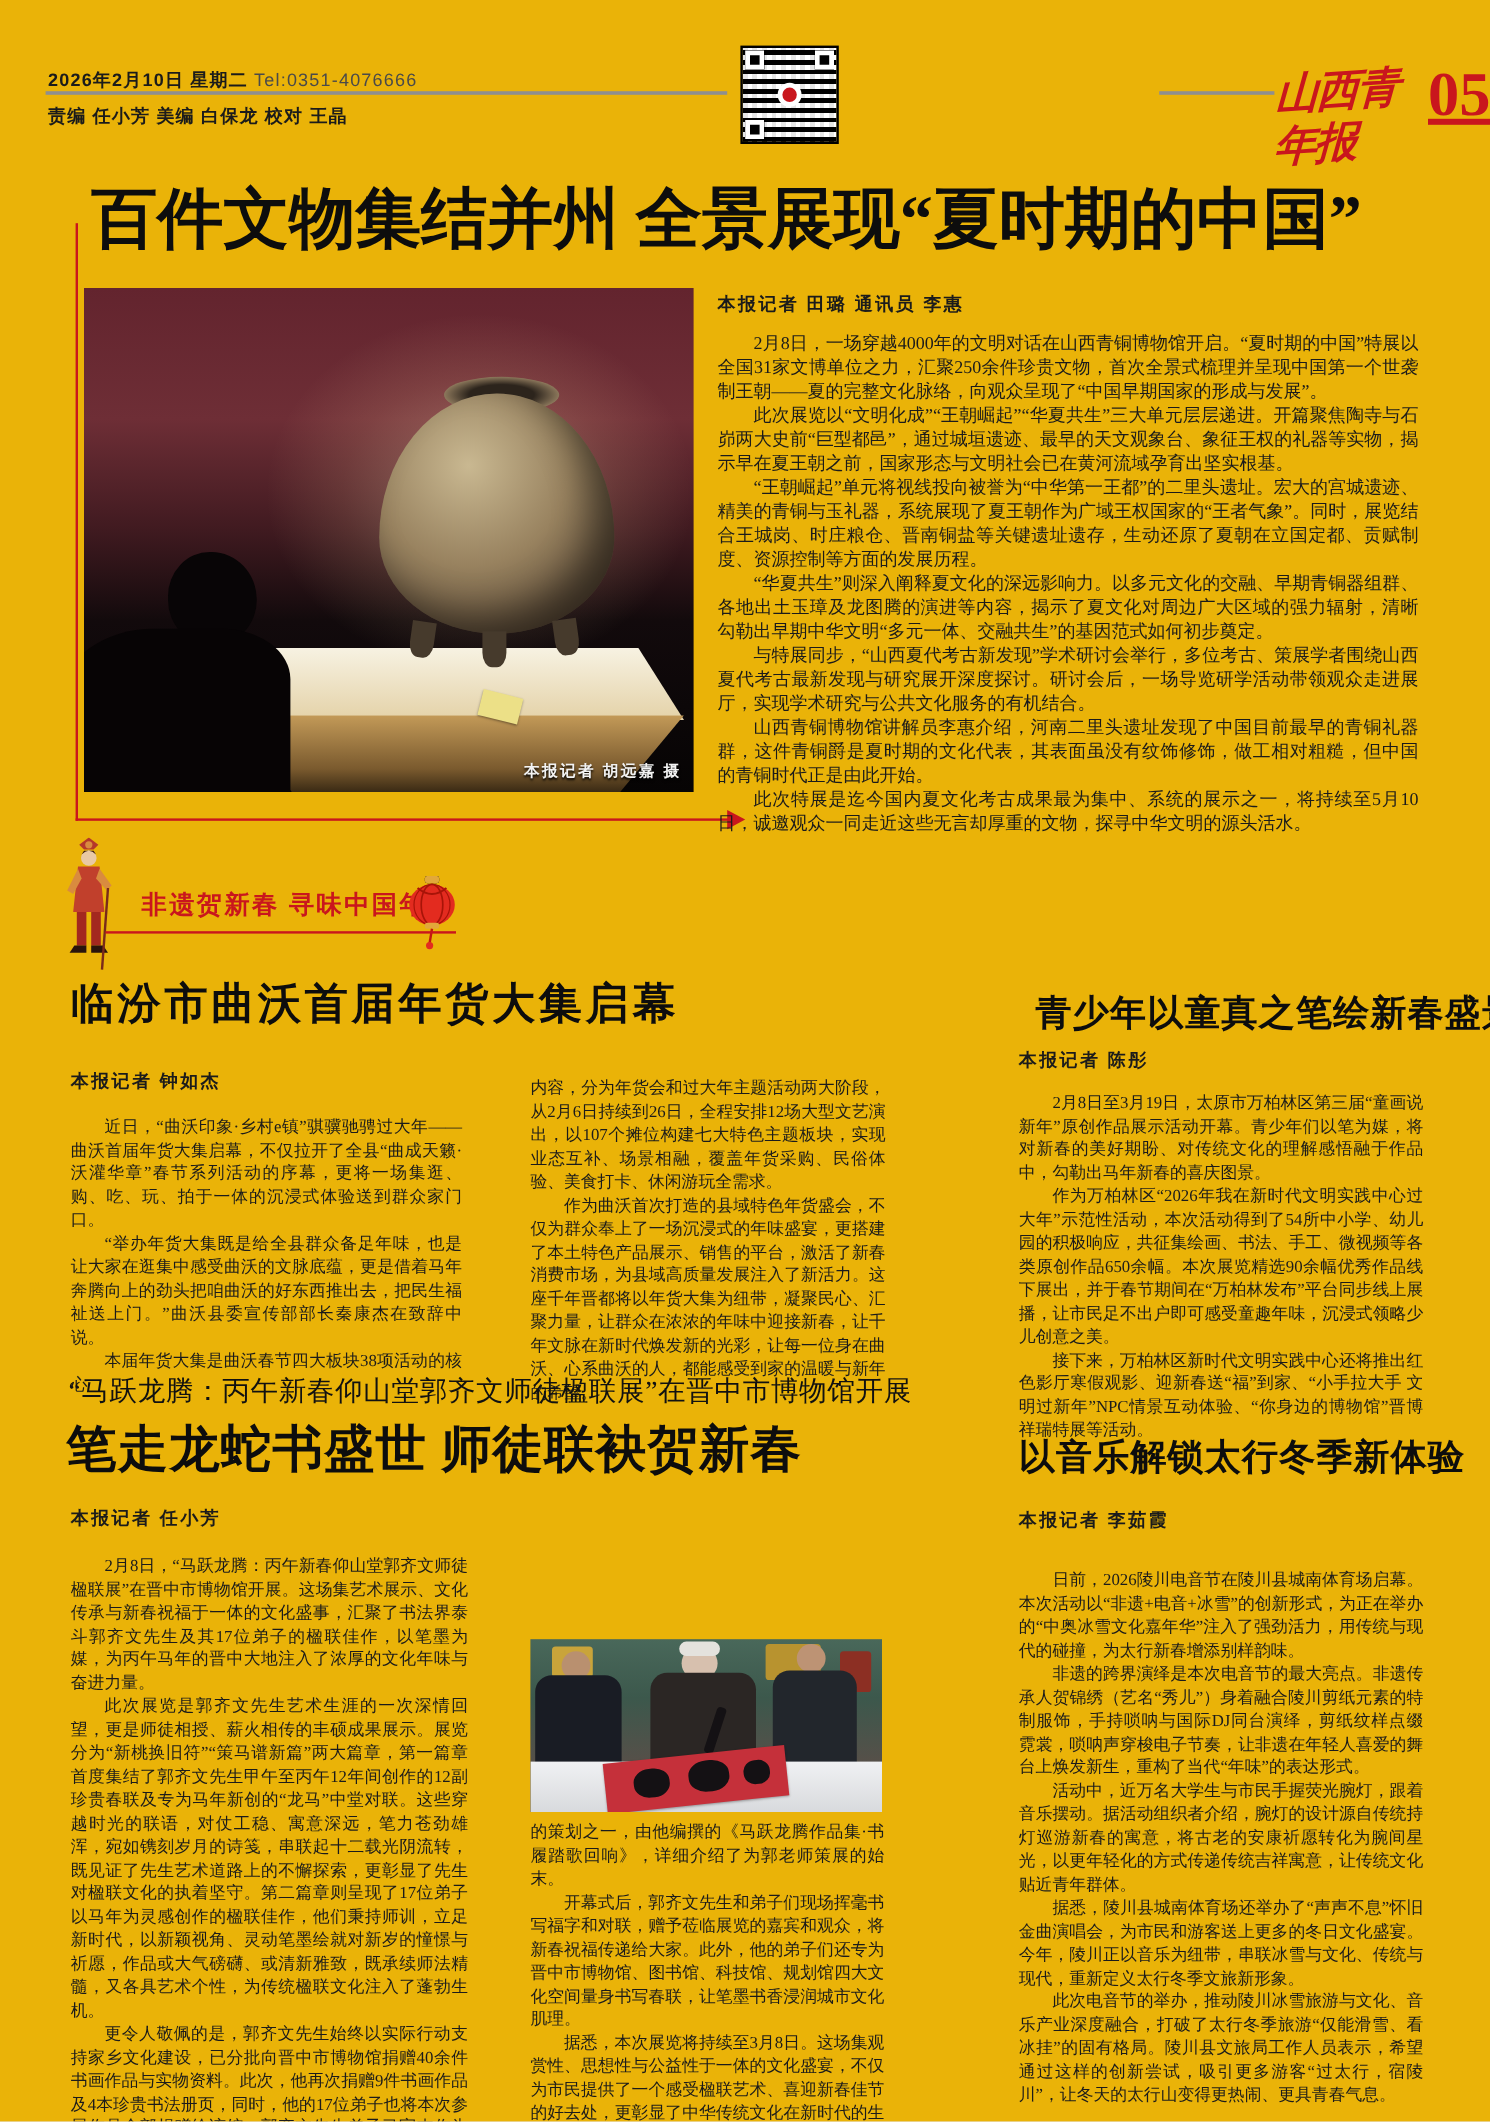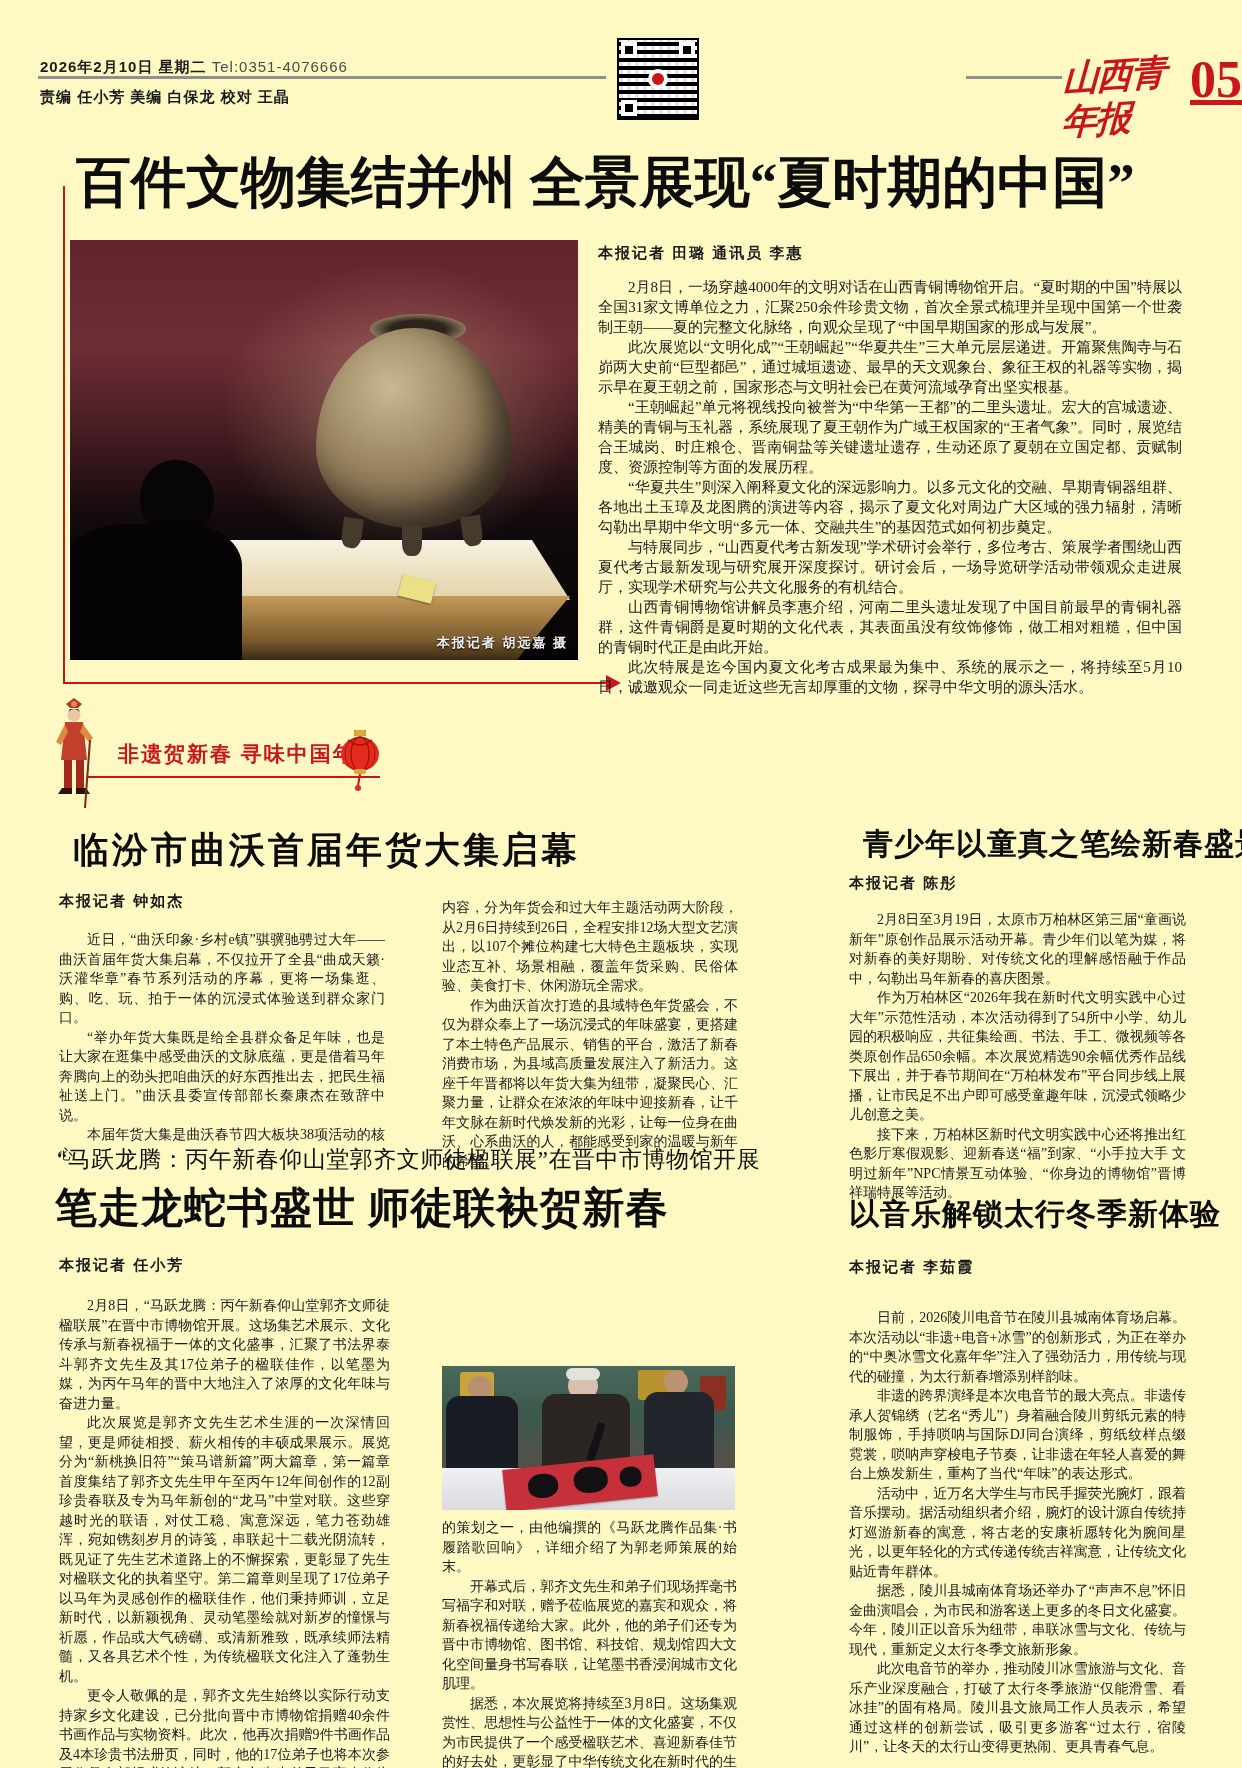--- a/index.html
+++ b/index.html
@@ -1,16 +1,16 @@
 <!DOCTYPE html>
 <html><head>
 <meta charset="utf-8">
 <style>
   html,body{margin:0;padding:0;background:#e9e7e2;}
-  #page{position:relative;width:1242px;height:1768px;background:#fef9c3;margin:0 auto;overflow:hidden;
+  #page{position:relative;width:1242px;height:1768px;background:#eab308;margin:0 auto;overflow:hidden;
         font-family:"Liberation Serif","DejaVu Serif",serif;color:#1b1b1b;}
   .abs{position:absolute;}
   .sans{font-family:"Liberation Sans","DejaVu Sans",sans-serif;}
   
   .date-line{left:40px;top:58px;font-size:15px;font-weight:600;letter-spacing:1px;}
   .date-line .tel{color:#4a4a4a;font-weight:400;}
   .editors{left:40px;top:88px;font-size:15px;font-weight:600;letter-spacing:1px;}
   .rule{height:3px;background:#8f8f8f;}
   .rule-left{left:38px;top:76px;width:568px;}
   .rule-right{left:966px;top:76px;width:96px;}
@@ -173,21 +173,21 @@
     <ellipse cx="22" cy="26" rx="19" ry="17" fill="#e32b1f"></ellipse>
     <path d="M10 12 Q22 22 34 12" stroke="#a81408" stroke-width="1.6" fill="none"></path>
     <ellipse cx="22" cy="26" rx="9" ry="17" fill="none" stroke="#a81408" stroke-width="1.4"></ellipse>
     <ellipse cx="22" cy="26" rx="15" ry="17" fill="none" stroke="#a81408" stroke-width="1"></ellipse>
     <rect x="16" y="41" width="12" height="5" rx="2" fill="#e2a83a"></rect>
     <line x1="22" y1="46" x2="20" y2="58" stroke="#c21a0e" stroke-width="2"></line>
     <circle cx="20" cy="60" r="3" fill="#e32b1f"></circle>
   </svg>
   <div class="abs banner-underline"></div>
 
-  <h2 class="abs headline-l nh-headline" style="margin:18px">临汾市曲沃首届年货大集启幕</h2>
+  <h2 class="abs headline-l nh-headline" style="margin:4px">临汾市曲沃首届年货大集启幕</h2>
   <div class="abs byline sans nh-byline">本报记者 钟如杰</div>
   <div class="abs nh-col1 small">
     <p class="body">近日，“曲沃印象·乡村e镇”骐骥驰骋过大年——曲沃首届年货大集启幕，不仅拉开了全县“曲成天籁·沃灌华章”春节系列活动的序幕，更将一场集逛、购、吃、玩、拍于一体的沉浸式体验送到群众家门口。</p>
     <p class="body">“举办年货大集既是给全县群众备足年味，也是让大家在逛集中感受曲沃的文脉底蕴，更是借着马年奔腾向上的劲头把咱曲沃的好东西推出去，把民生福祉送上门。”曲沃县委宣传部部长秦康杰在致辞中说。</p>
     <p class="body">本届年货大集是曲沃春节四大板块38项活动的核心</p>
   </div>
   <div class="abs nh-col2 small">
     <p class="body noindent">内容，分为年货会和过大年主题活动两大阶段，从2月6日持续到26日，全程安排12场大型文艺演出，以107个摊位构建七大特色主题板块，实现业态互补、场景相融，覆盖年货采购、民俗体验、美食打卡、休闲游玩全需求。</p>
     <p class="body">作为曲沃首次打造的县域特色年货盛会，不仅为群众奉上了一场沉浸式的年味盛宴，更搭建了本土特色产品展示、销售的平台，激活了新春消费市场，为县域高质量发展注入了新活力。这座千年晋都将以年货大集为纽带，凝聚民心、汇聚力量，让群众在浓浓的年味中迎接新春，让千年文脉在新时代焕发新的光彩，让每一位身在曲沃、心系曲沃的人，都能感受到家的温暖与新年的希望。</p>
   </div>

